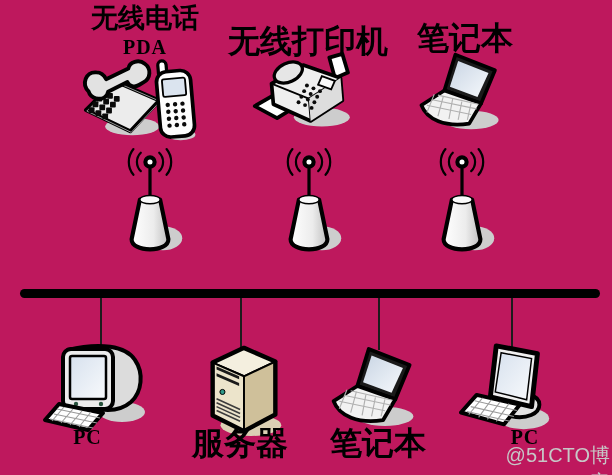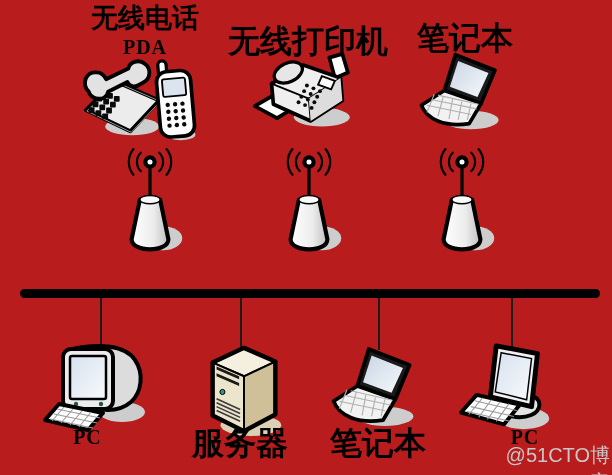--- a/index.html
+++ b/index.html
@@ -1,17 +1,17 @@
 <!DOCTYPE html>
 <html><head>
 <meta charset="utf-8">
 <style>
   html,body{margin:0;padding:0;background:#fff;}
   #canvas{
-    position:relative;width:612px;height:475px;background:#b91c1c;overflow:hidden;
+    position:relative;width:612px;height:475px;background:#be185d;overflow:hidden;
     font-family:"Liberation Serif","DejaVu Serif",serif;
   }
   .abs{position:absolute;}
   .lbl{
     position:absolute;text-align:center;font-weight:bold;color:#000;
     font-family:"Liberation Serif","DejaVu Serif",serif;line-height:1.1;
     white-space:nowrap;
   }
   .lbl-cn-lg{font-size:27px;}
   .lbl-cn{font-size:32px;}

